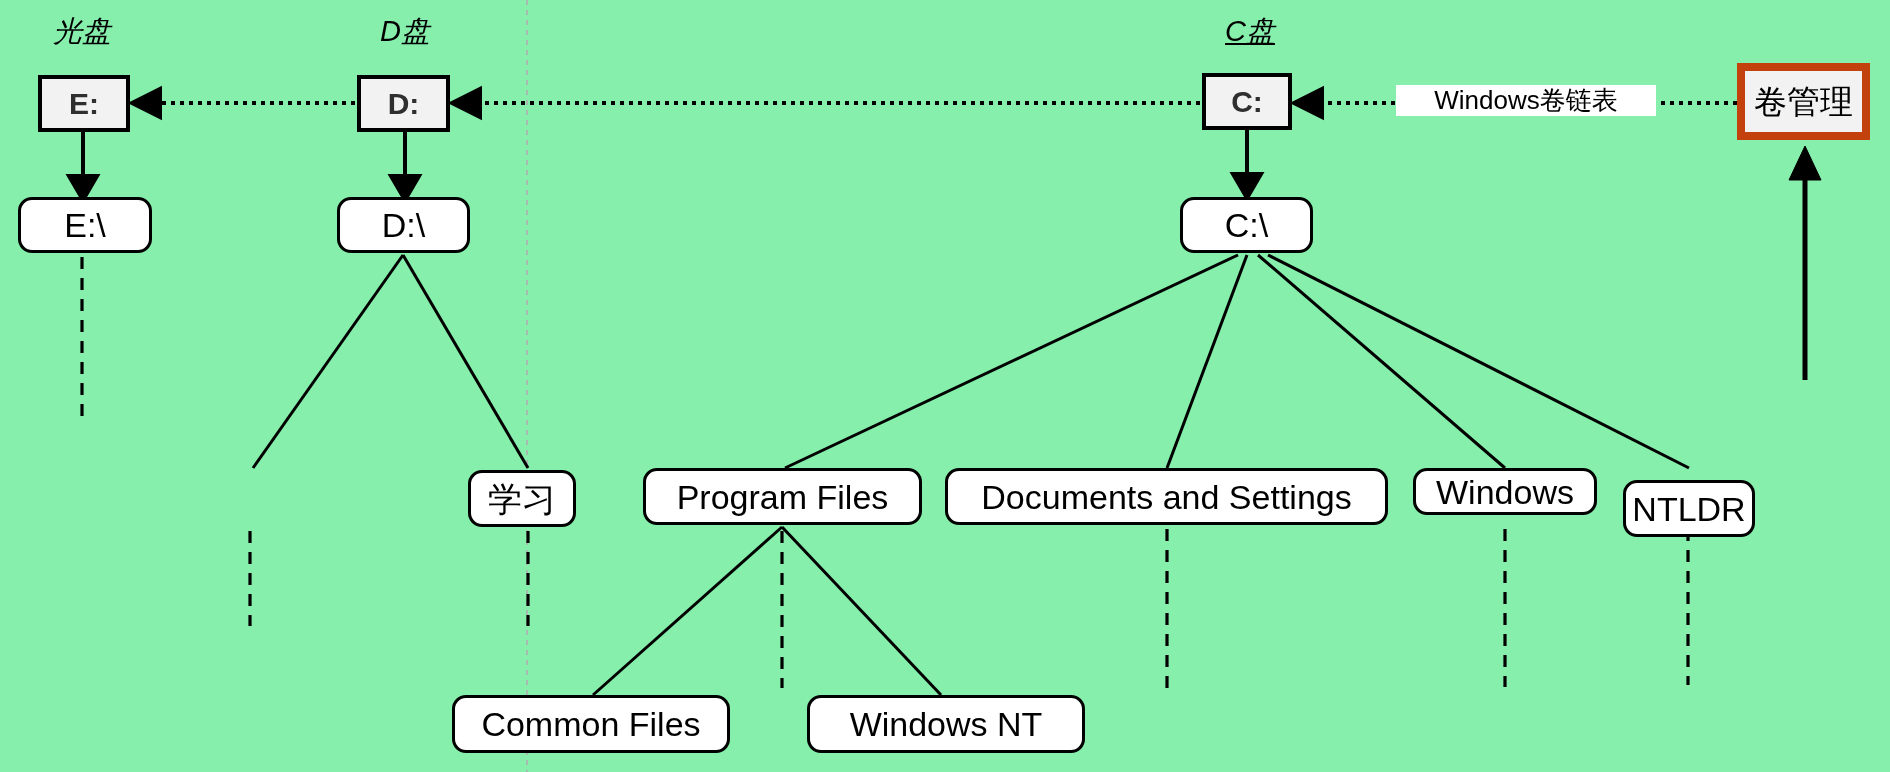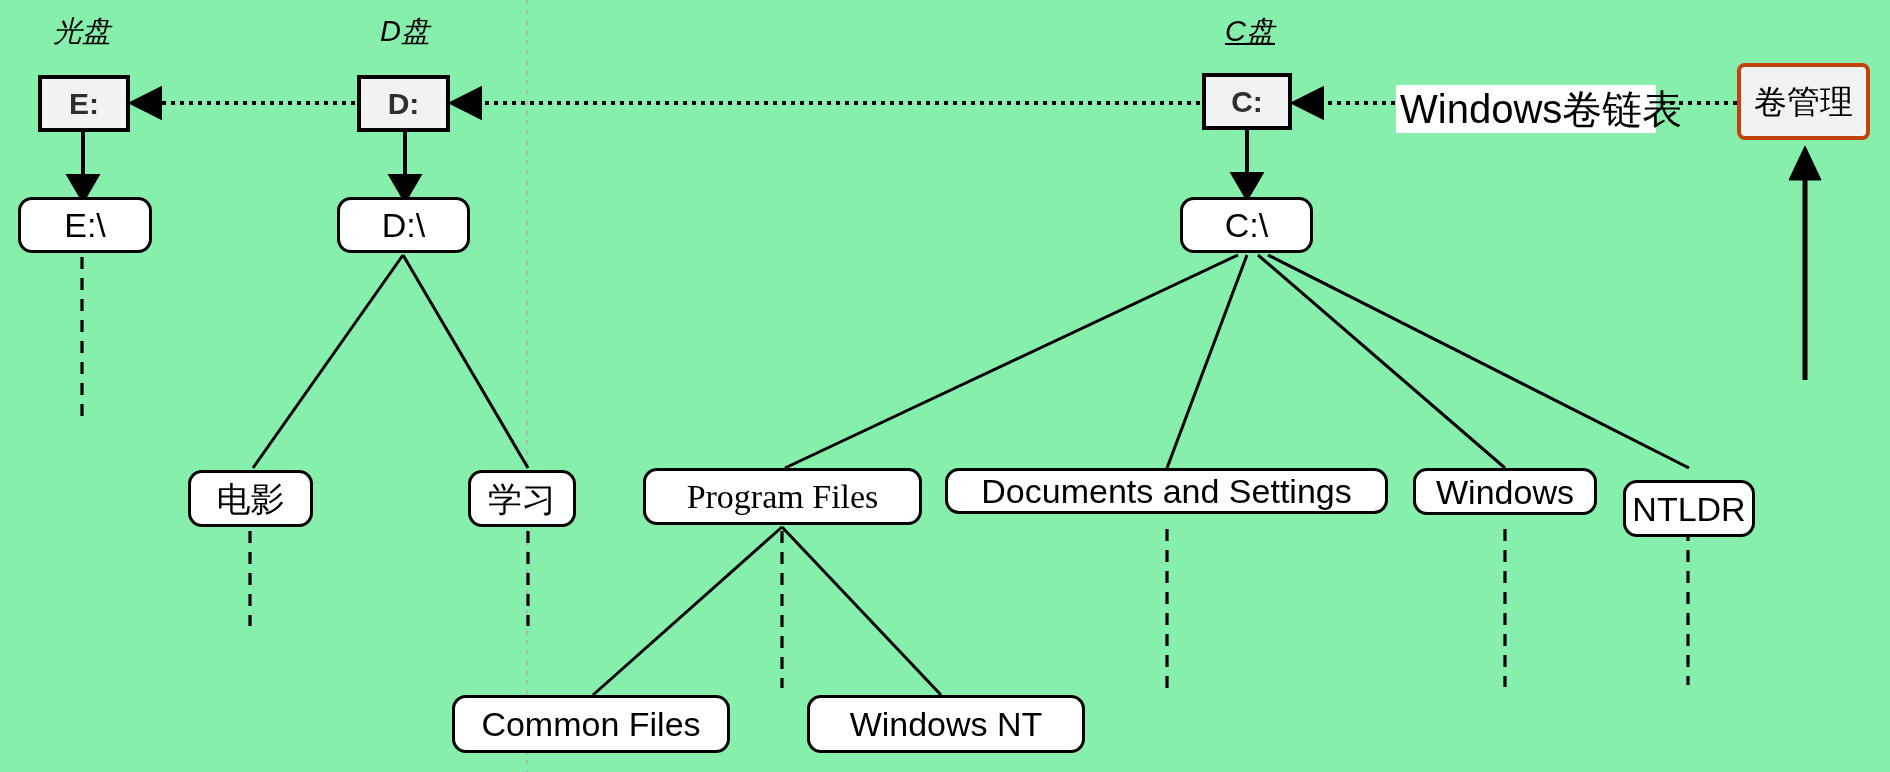--- a/index.html
+++ b/index.html
@@ -22,36 +22,36 @@
     white-space:nowrap;
     line-height:1;
   }
   .drive{
     border-radius:0;
     border:4px solid #000;
     background:#f2f2f2;
     font-weight:bold;font-size:30px;color:#2f2f2f;
   }
   .manager{
-    border-radius:8px;
-    border:4px solid #c2410c;
+    border-radius:0;
+    border:8px solid #c2410c;
     background:#f2f2f2;
     font-size:33px;color:#000;font-weight:normal;
   }
   .toplabel{
     position:absolute;
     font-style:italic;
     font-size:29px;color:#000;
     text-align:center;
     white-space:nowrap;
     line-height:1.2;
   }
   .chainlabel{
     position:absolute;
-    font-size:40px;color:#000;
+    font-size:26px;color:#000;
     background:#ffffff;
     padding:0 4px;
     white-space:nowrap;
     line-height:1.2;
   }
 </style>
 </head>
 <body>
 
 <div id="canvas">
@@ -119,24 +119,23 @@
   <div class="box drive" style="left:1202px;top:73px;width:90px;height:57px;">C:</div>
 
   <div class="box manager" style="left:1737px;top:63px;width:133px;height:77px;">卷管理</div>
 
   <div class="chainlabel" style="left:1396px;top:85px;width:252px;text-align:center;">Windows卷链表</div>
 
   <div class="box" style="left:18px;top:197px;width:134px;height:56px;">E:\</div>
   <div class="box" style="left:337px;top:197px;width:133px;height:56px;">D:\</div>
   <div class="box" style="left:1180px;top:197px;width:133px;height:56px;">C:\</div>
 
-  <div class="box" style="left:188px;top:470px;width:125px;height:57px;">电影</div>
   <div class="box" style="left:468px;top:470px;width:108px;height:57px;">学习</div>
 
-  <div class="box" style="left:643px;top:468px;width:279px;height:57px;font-family:Liberation Serif, serif;">Program Files</div>
-  <div class="box" style="left:945px;top:468px;width:443px;height:46px;">Documents and Settings</div>
+  <div class="box" style="left:643px;top:468px;width:279px;height:57px;">Program Files</div>
+  <div class="box" style="left:945px;top:468px;width:443px;height:57px;">Documents and Settings</div>
   <div class="box" style="left:1413px;top:468px;width:184px;height:47px;">Windows</div>
   <div class="box" style="left:1623px;top:468px;width:132px;height:57px;margin-top:12px;">NTLDR</div>
 
   <div class="box" style="left:452px;top:695px;width:278px;height:58px;">Common Files</div>
   <div class="box" style="left:807px;top:695px;width:278px;height:58px;">Windows NT</div>
 
 </div>
 
 </body></html>

